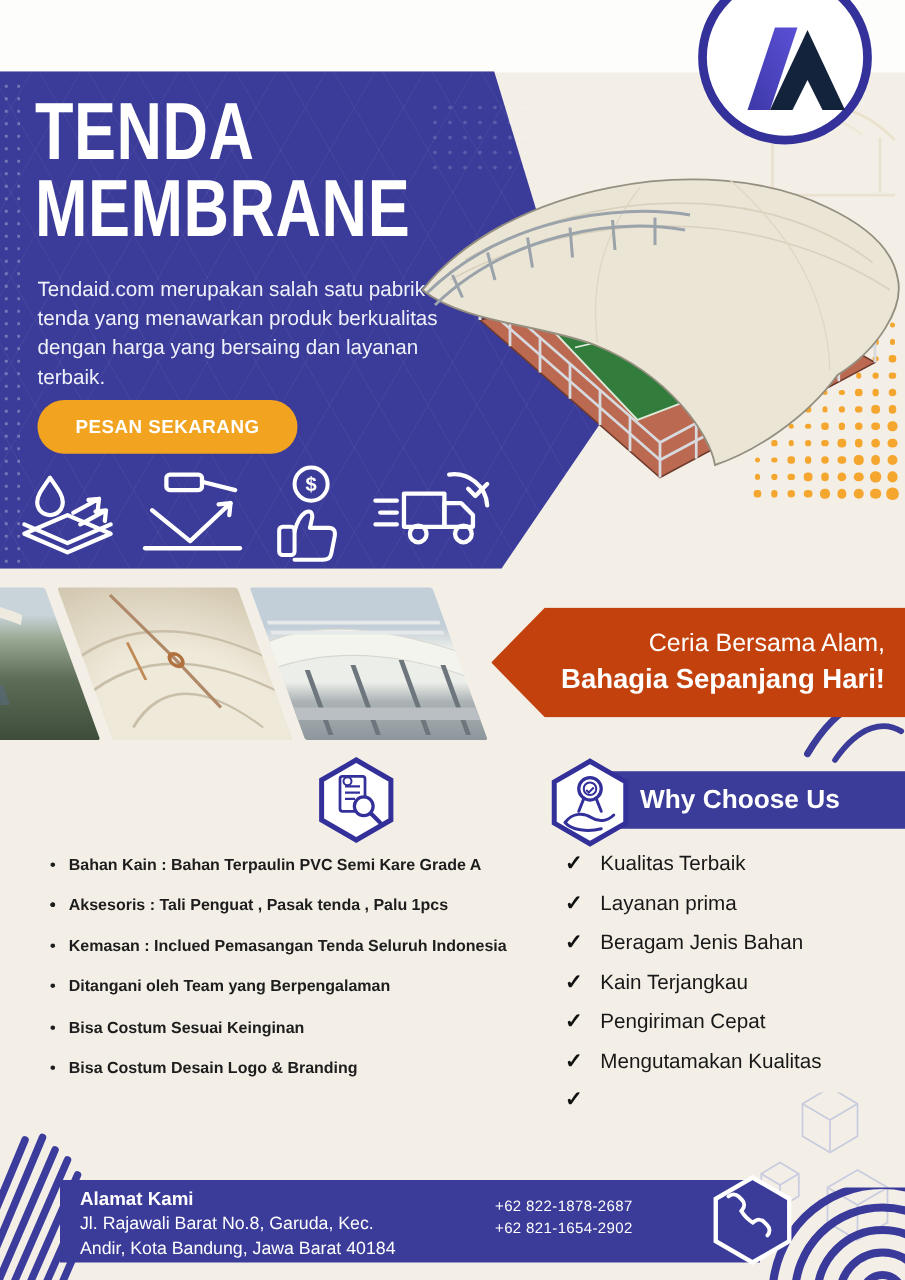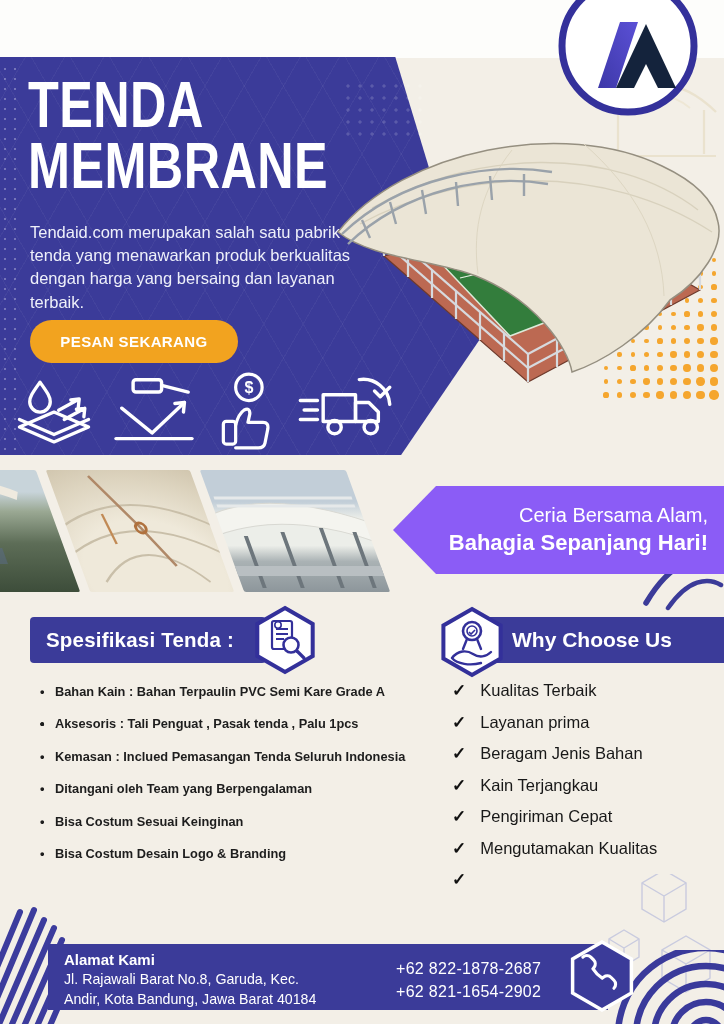--- a/index.html
+++ b/index.html
@@ -47,21 +47,21 @@
   
   .photos{left:0;top:470px;width:420px;height:122px;z-index:2;}
   .photo{position:absolute;top:0;height:122px;transform:skewX(20deg);
          overflow:hidden;border-radius:2px;}
   .photo svg{position:absolute;left:0;top:0;}
   .photo1{left:-60px;width:118px;background:linear-gradient(#c8d4da 0 18%, #9aa893 34%, #5d6d57 60%, #3d4d3a 100%);}
   .photo2{left:68px;width:144px;background:radial-gradient(120% 110% at 50% 85%, #efe9da 0 40%, #ddd4bf 70%, #c9bda4 100%);}
   .photo3{left:222px;width:146px;background:linear-gradient(#c2ced8 0 26%, #eceee9 40% 62%, #aab2b4 75%, #8d969b 100%);}
 
   
-  .banner{left:393px;top:486px;width:331px;height:88px;background:#8b5cf6;z-index:3;
+  .banner{left:393px;top:486px;width:331px;height:88px;background:#c2410c;z-index:3;
           clip-path:polygon(0 50%,13% 0,100% 0,100% 100%,13% 100%);
           display:flex;flex-direction:column;justify-content:center;align-items:flex-end;
           padding-right:16px;box-sizing:border-box;color:#fff;}
   .banner .l1{font-size:20px;line-height:1.35;}
   .banner .l2{font-size:22px;font-weight:800;line-height:1.3;}
   .scribble{left:642px;top:545px;z-index:2;}
 
   
   .spec-bar{left:30px;top:617px;width:236px;height:46px;background:#3b3b99;border-radius:4px;
             display:flex;align-items:center;padding-left:16px;box-sizing:border-box;
@@ -82,21 +82,21 @@
            font-size:16.5px;color:#181818;}
   .why-row .check{font-weight:700;font-size:17px;color:#111;}
 
   
   .stripes{left:0;top:892px;z-index:1;}
   .cubes{left:594px;top:874px;z-index:0;}
   .footer-bar{left:48px;top:944px;width:560px;height:66px;background:#3b3b99;z-index:2;color:#fff;}
   .addr{position:absolute;left:16px;top:7px;}
   .addr .h{font-weight:800;font-size:15px;margin-bottom:2px;}
   .addr .l{font-size:14.2px;line-height:1.38;}
-  .phones{position:absolute;left:348px;top:13px;font-size:16px;line-height:1.45;letter-spacing:.3px;}
+  .phones{position:absolute;left:348px;top:13px;font-size:12px;line-height:1.45;letter-spacing:.3px;}
   .phone-hex{left:564px;top:940px;z-index:3;}
   .arcs{left:606px;top:950px;z-index:1;}
 </style>
 </head>
 <body>
 
 <div class="page">
 
   <div class="abs top-band"></div>
 
@@ -327,23 +327,20 @@
 
   <div class="abs banner">
     <div class="l1">Ceria Bersama Alam,</div>
     <div class="l2">Bahagia Sepanjang Hari!</div>
   </div>
   <svg class="abs scribble" width="82" height="68" viewBox="0 0 82 68" fill="none" stroke="#3b3b99" stroke-linecap="round">
     <path d="M4,58 C30,14 58,8 78,22" stroke-width="5.5"></path>
     <path d="M26,63 C46,34 66,32 79,40" stroke-width="4.5"></path>
   </svg>
 
-  <div class="abs spec-bar">
-    <span>Spesifikasi Tenda :</span>
-  </div>
   <svg class="abs spec-hex" width="70" height="70" viewBox="0 0 70 70">
     <polygon points="35,3 62.7,19 62.7,51 35,67 7.3,51 7.3,19" fill="#ffffff" stroke="#33309a" stroke-width="4"></polygon>
     <rect x="22" y="16" width="20" height="28" rx="2" fill="#ffffff" stroke="#33309a" stroke-width="2.2"></rect>
     <path d="M26,24 h12 M26,29 h12 M26,34 h8" stroke="#33309a" stroke-width="1.8"></path>
     <circle cx="28" cy="20" r="3.2" fill="none" stroke="#33309a" stroke-width="1.6"></circle>
     <circle cx="41" cy="40" r="7.5" fill="#ffffff" stroke="#33309a" stroke-width="2.6"></circle>
     <path d="M47,46 L54,53" stroke="#33309a" stroke-width="3.2" stroke-linecap="round"></path>
   </svg>
   <ul class="abs spec-list">
 

